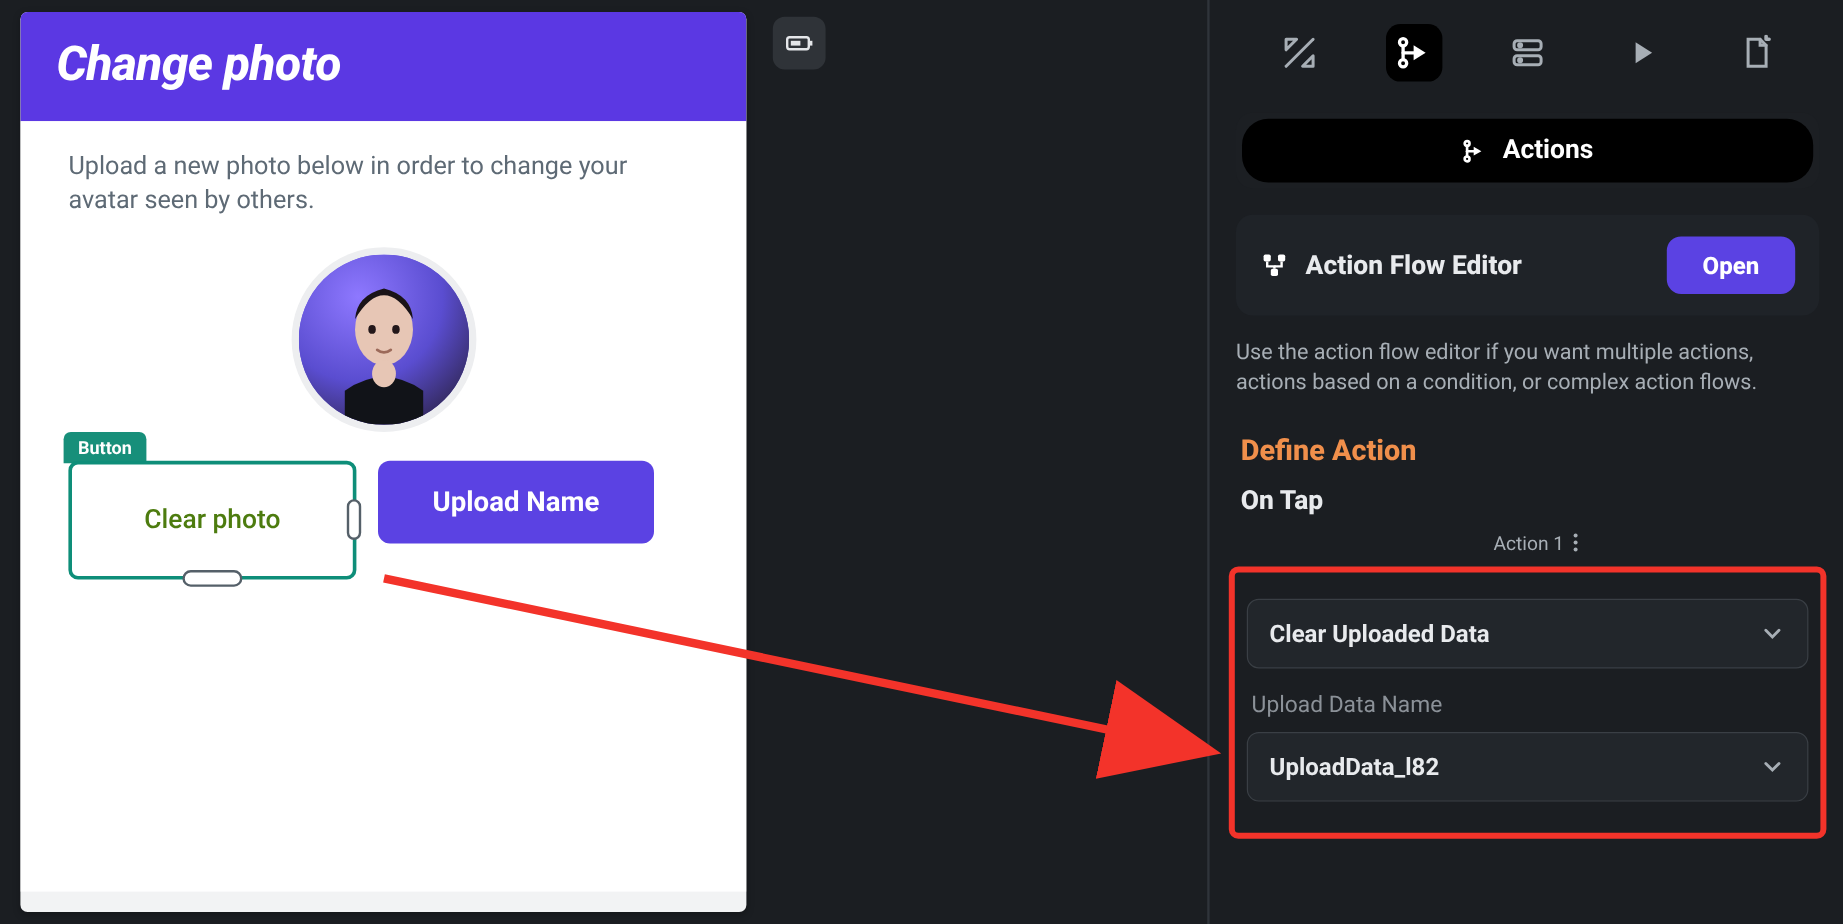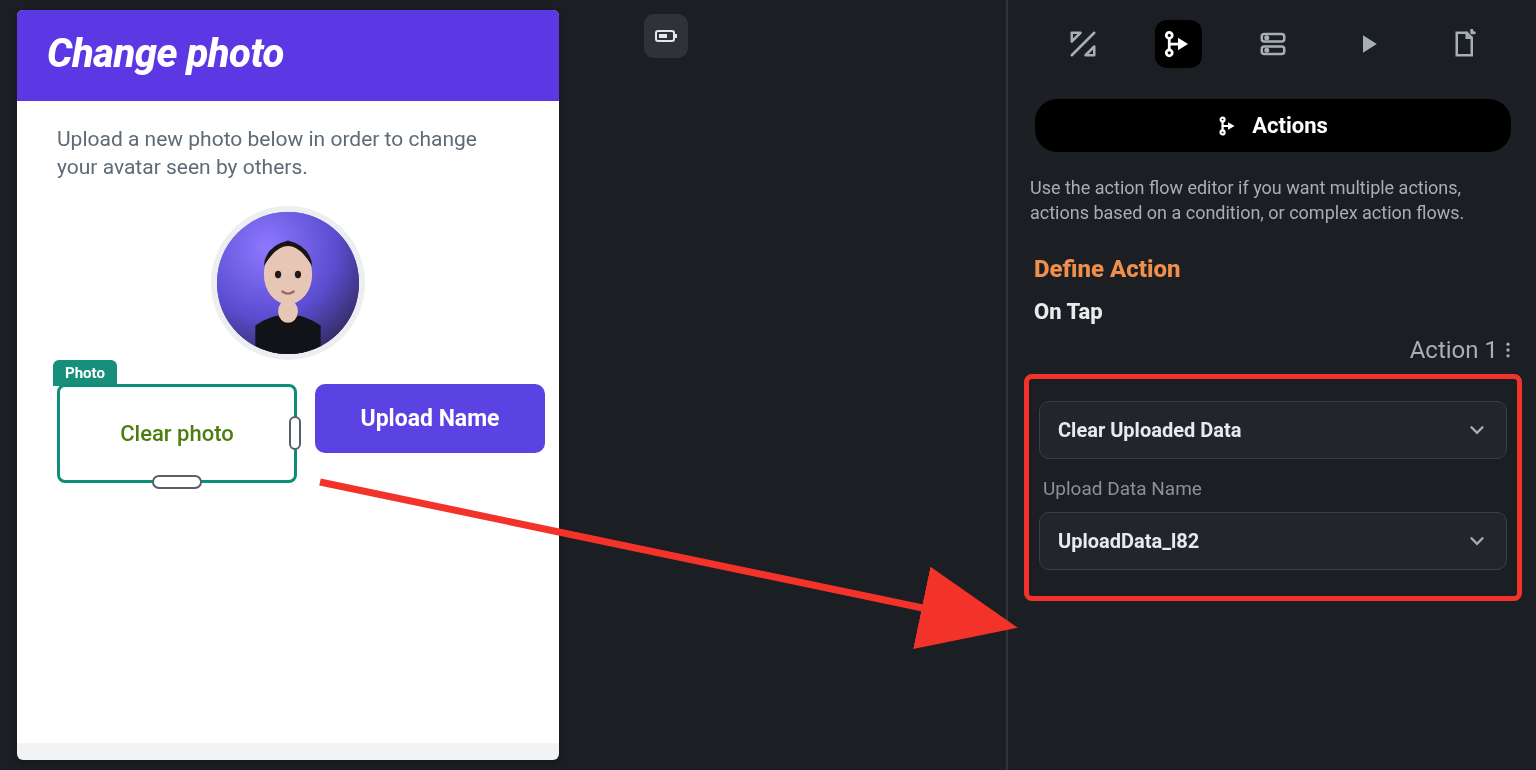--- a/index.html
+++ b/index.html
@@ -17,21 +17,21 @@
     --orange:#F08F4B;
     --red:#F3332A;
     --white:#FFFFFF;
     --softgrey:#F2F3F4;
   }
   *{box-sizing:border-box;font-family:-apple-system,BlinkMacSystemFont,"Segoe UI",Roboto,"Helvetica Neue",Arial,sans-serif;}
   html,body{margin:0;padding:0;width:1536px;height:770px;background:var(--dark);overflow:hidden;}
   svg{display:block;}
 
   
-  .preview-card{position:absolute;left:17px;top:10px;width:542px;height:750px;background:var(--softgrey);border-radius:6px;overflow:hidden;box-shadow:0 2px 6px rgba(0,0,0,.25);}
+  .preview-card{position:absolute;left:17px;top:10px;width:605px;height:750px;background:var(--softgrey);border-radius:6px;overflow:hidden;box-shadow:0 2px 6px rgba(0,0,0,.25);}
   .preview-header{background:var(--indigo);color:var(--white);padding:20px 30px 24px;}
   .preview-header h1{margin:0;font-size:40px;font-weight:800;letter-spacing:-0.5px;font-style:italic;}
   .preview-body{background:var(--white);padding:24px 40px 260px 40px;}
   .preview-desc{color:#5E6A75;font-size:21px;line-height:1.35;margin:0 0 24px;}
   .avatar-wrap{display:flex;justify-content:center;margin-bottom:24px;}
   .avatar{width:154px;height:154px;border-radius:50%;border:6px solid #EDEEF0;background:radial-gradient(120% 120% at 30% 20%,#7C62FF 0%, #5446D0 55%, #2A2142 100%);position:relative;overflow:hidden;}
   .avatar .face{position:absolute;bottom:0;left:50%;transform:translateX(-50%);width:100%;height:100%;}
   .btn-row{display:flex;gap:18px;align-items:flex-start;}
   .sel-wrap{position:relative;}
   .sel-label{position:absolute;top:-24px;left:-4px;background:var(--teal);color:var(--white);font-weight:700;font-size:15px;padding:4px 12px 4px 12px;border-radius:6px 6px 0 0;}
@@ -63,21 +63,21 @@
 
   
   .flowcard{margin:22px 20px 0;background:#1F2328;border-radius:14px;padding:18px 20px;}
   .flowcard-row{display:flex;align-items:center;gap:14px;}
   .flowcard-title{font-size:22px;font-weight:800;flex:1;}
   .open-btn{background:var(--indigo-light);color:var(--white);font-weight:800;font-size:20px;border:none;padding:12px 30px;border-radius:12px;}
   .flow-desc{color:var(--muted);font-size:18px;line-height:1.4;margin:18px 20px 0;}
 
   .section-title{color:var(--orange);font-size:24px;font-weight:800;margin:30px 0 16px 24px;}
   .trigger{font-size:22px;font-weight:800;margin:0 16px 12px 24px;}
-  .action-row{display:flex;align-items:center;justify-content:flex-end;margin:0 18px 10px 40px;color:var(--muted);font-size:24px;}
+  .action-row{display:flex;align-items:center;justify-content:center;margin:0 18px 10px 40px;color:var(--muted);font-size:16px;}
   .kebab{color:var(--muted);}
 
   .redbox{margin:4px 14px 0 14px;border:5px solid var(--red);border-radius:8px;padding:10px 6px 14px;}
   .select{background:#22262B;border:1px solid #3A3F45;border-radius:10px;padding:16px 18px;display:flex;align-items:center;justify-content:space-between;font-size:20px;font-weight:700;color:var(--txt);margin:12px 4px;}
   .select + .field-label{margin-top:18px;}
   .field-label{color:var(--muted2);font-size:19px;margin:14px 0 6px 8px;}
   .chev svg{width:22px;height:22px;color:var(--muted);}
 
   
   .arrow-svg{position:absolute;left:0;top:0;width:1536px;height:770px;pointer-events:none;}
@@ -110,21 +110,21 @@
           <ellipse cx="57" cy="44" rx="2.2" ry="2.6" fill="#23171A"></ellipse>
           <path d="M46 56 Q50 59 54 56" stroke="#9C6A5A" stroke-width="1.6" fill="none" stroke-linecap="round"></path>
           <path d="M27 100 L27 80 Q50 64 73 80 L73 100 Z" fill="#111318"></path>
           <ellipse cx="50" cy="70" rx="7" ry="8" fill="#E7C6B5"></ellipse>
         </svg>
       </div>
     </div>
 
     <div class="btn-row">
       <div class="sel-wrap">
-        <span class="sel-label">Photo</span>
+        <span class="sel-label">Button</span>
         <div class="clear-btn">
           <span>Clear photo</span>
           <span class="handle-r"></span>
           <span class="handle-b"></span>
         </div>
       </div>
       <div class="upload-btn">
         <span>Upload Name</span>
       </div>
     </div>
@@ -188,20 +188,33 @@
           <circle cx="5" cy="5" r="2.2"></circle>
           <circle cx="5" cy="19" r="2.2"></circle>
           <path d="M5 7.2 V16.8"></path>
           <path d="M5 12 H12"></path>
           <path d="M11 8 L18 12 L11 16" fill="currentColor" stroke="none"></path>
         </svg>
       <span>Actions</span>
     </div>
   </div>
 
+  <div class="flowcard">
+    <div class="flowcard-row">
+      <svg viewBox="0 0 24 24" width="24" height="24" fill="#fff">
+          <rect x="3" y="3" width="6" height="6" rx="1.5"></rect>
+          <rect x="15" y="3" width="6" height="6" rx="1.5"></rect>
+          <rect x="9" y="15" width="6" height="6" rx="1.5"></rect>
+          <path d="M6 9 V13 H12 V15" stroke="#fff" stroke-width="2" fill="none"></path>
+          <path d="M18 9 V13 H12" stroke="#fff" stroke-width="2" fill="none"></path>
+        </svg>
+      <span class="flowcard-title">Action Flow Editor</span>
+      <button class="open-btn"><span>Open</span></button>
+    </div>
+  </div>
   <p class="flow-desc">Use the action flow editor if you want multiple actions, actions based on a condition, or complex action flows.</p>
 
   <div class="section-title">Define Action</div>
   <div class="trigger">On Tap</div>
   <div class="action-row">
     <span>Action 1</span>
     <span class="kebab">
       <svg viewBox="0 0 24 24" width="20" height="20" fill="currentColor">
           <circle cx="12" cy="5" r="2"></circle>
           <circle cx="12" cy="12" r="2"></circle>

